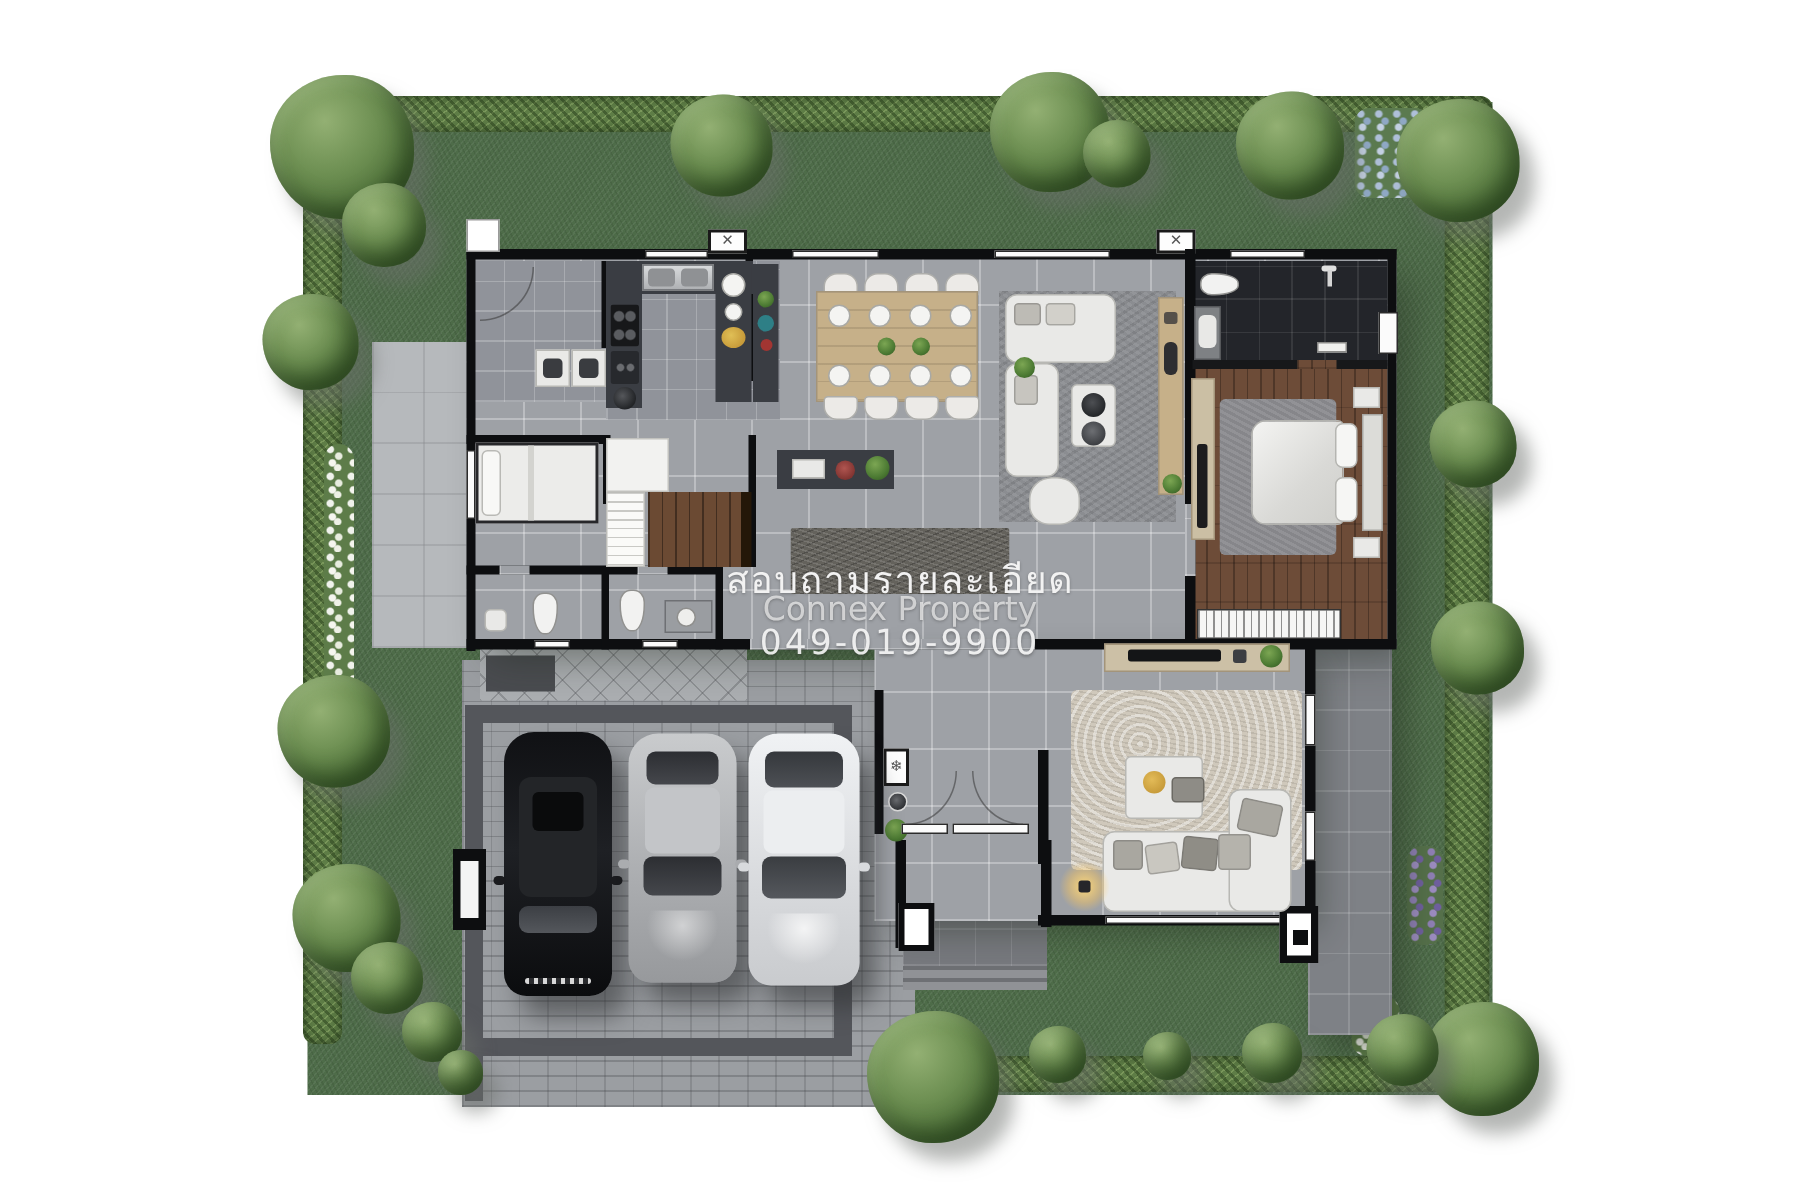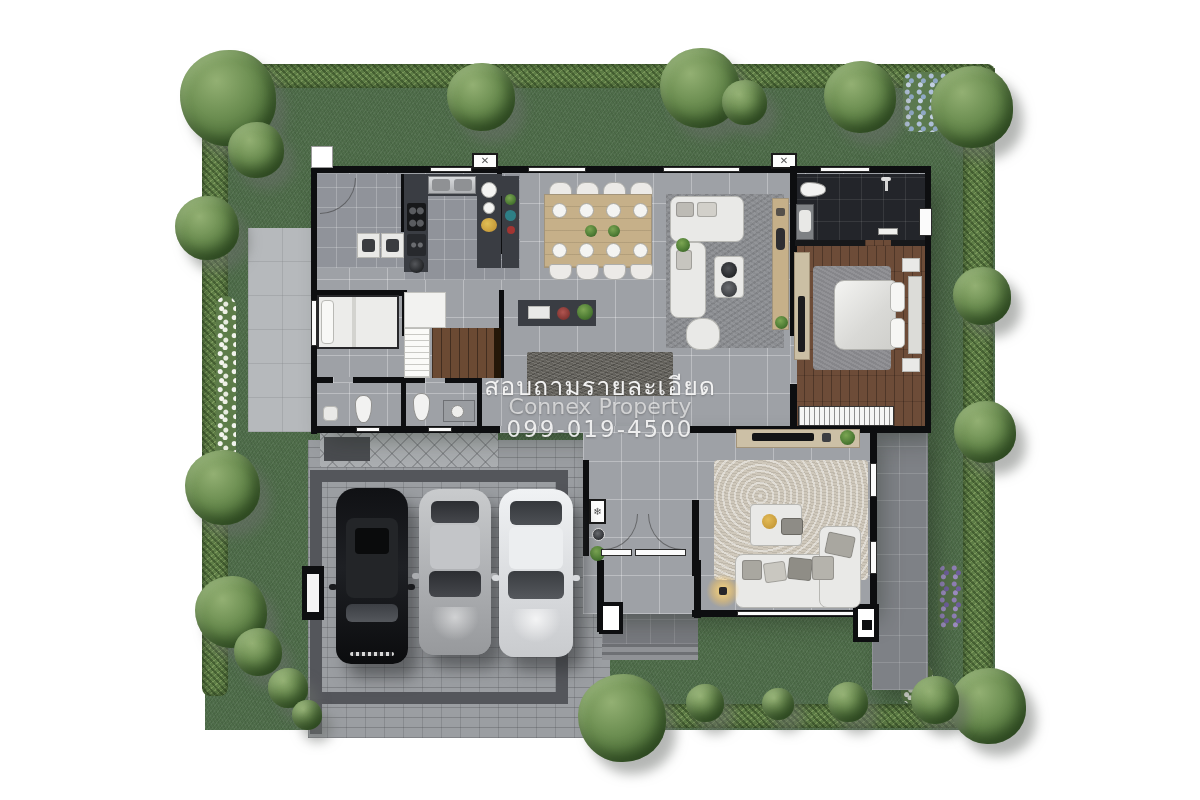--- a/index.html
+++ b/index.html
@@ -344,13 +344,13 @@
 <div class="abs tree" style="left:954px;top:401px;width:62px;height:62px"></div>
 <div class="abs tree" style="left:950px;top:668px;width:76px;height:76px"></div>
 <div class="abs tree" style="left:911px;top:676px;width:48px;height:48px"></div>
 <div class="abs tree" style="left:578px;top:674px;width:88px;height:88px"></div>
 <div class="abs tree" style="left:686px;top:684px;width:38px;height:38px"></div>
 <div class="abs tree" style="left:762px;top:688px;width:32px;height:32px"></div>
 <div class="abs tree" style="left:828px;top:682px;width:40px;height:40px"></div>
 
 <div class="wm" style="top:366px;font-size:25px;color:var(--watermark-text,#f2f2f2);letter-spacing:1px">สอบถามรายละเอียด</div>
 <div class="wm" style="top:394px;font-size:22px;color:rgba(240,240,240,.72)">Connex Property</div>
-<div class="wm" style="top:416px;font-size:23px;color:rgba(248,248,248,.9);letter-spacing:2px">099-019-4500</div>
+<div class="wm" style="top:416px;font-size:23px;color:rgba(248,248,248,.9);letter-spacing:2px">049-019-9900</div>
 
 </body></html>

